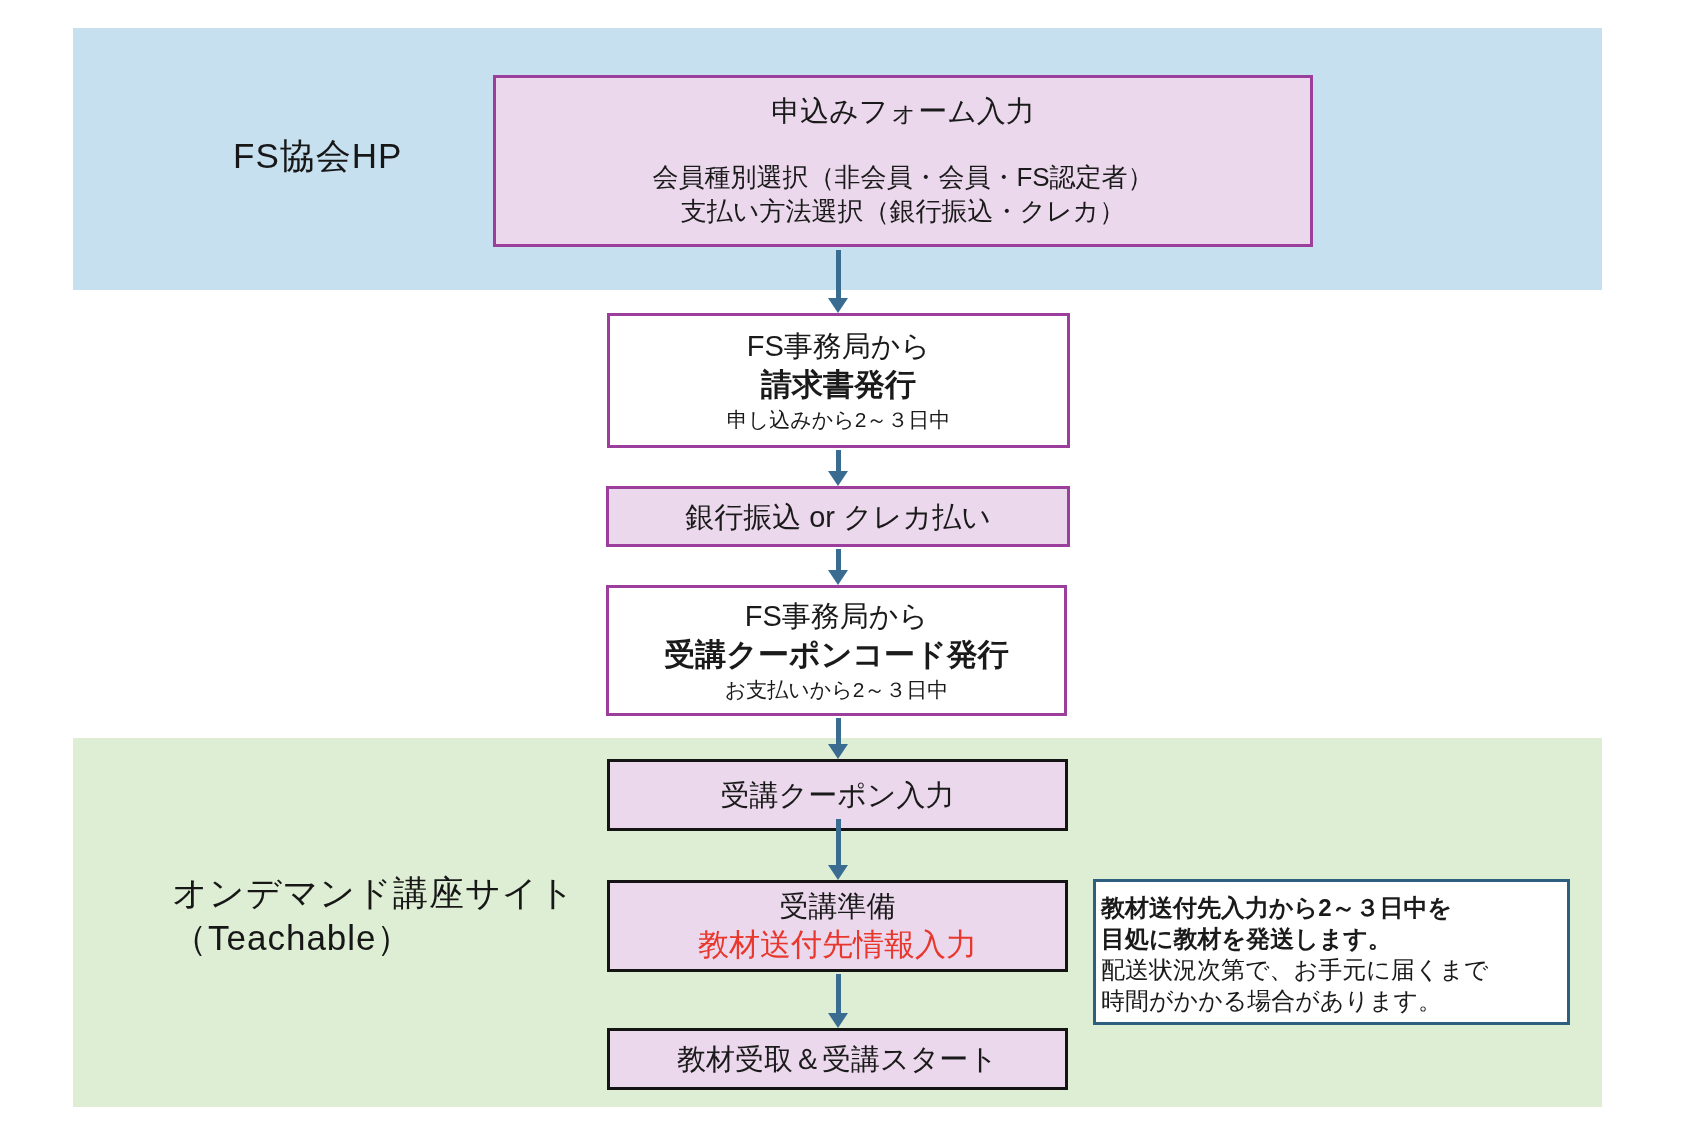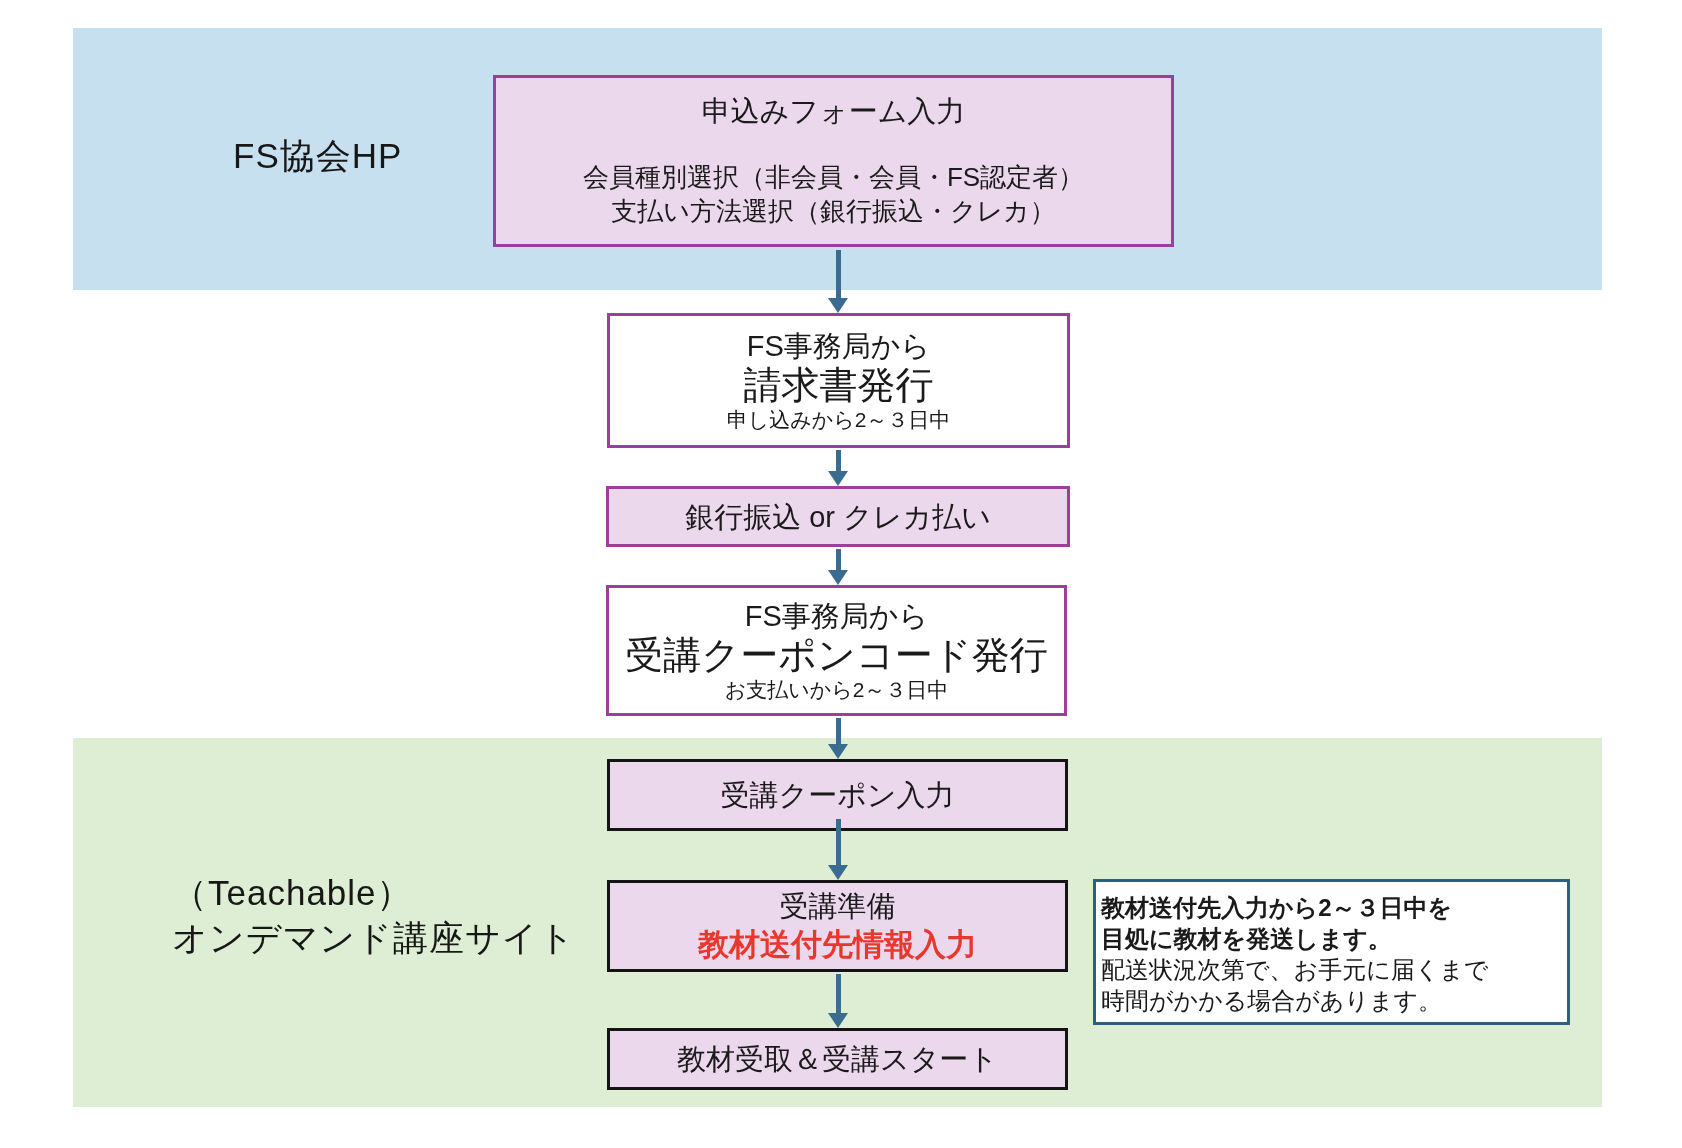--- a/index.html
+++ b/index.html
@@ -17,35 +17,35 @@
 
   .flow-box{
     position:absolute;display:flex;flex-direction:column;align-items:center;justify-content:center;
     text-align:center;box-sizing:border-box;
   }
   .pink{background:#ecd8ec;}
   .white{background:#ffffff;}
   .purple-border{border:3px solid #9c3e9c;}
   .dark-border{border:3px solid #141414;}
 
-  .box1{left:493px;top:75px;width:681px;height:172px;justify-content:space-between;padding:14px 0 16px 0;}
+  .box1{left:493px;top:75px;width:820px;height:172px;justify-content:space-between;padding:14px 0 16px 0;}
   .box2{left:607px;top:313px;width:463px;height:135px;}
   .box3{left:606px;top:486px;width:464px;height:61px;}
   .box4{left:606px;top:585px;width:461px;height:131px;}
   .box5{left:607px;top:759px;width:461px;height:72px;}
   .box6{left:607px;top:880px;width:461px;height:92px;}
   .box7{left:607px;top:1028px;width:461px;height:62px;}
 
   .box-title{font-size:29px;line-height:38px;}
   .box-detail{font-size:26px;line-height:34px;}
   .line-normal{font-size:29px;line-height:37px;text-align:center;}
-  .line-bold{font-size:38px;line-height:40px;font-weight:normal;}
+  .line-bold{font-size:31px;line-height:40px;font-weight:bold;}
   .line-small{font-size:21px;line-height:29px;}
   .single-label{font-size:29px;line-height:36px;}
-  .red-bold{color:#e8382d;font-weight:bold;font-size:31px;line-height:40px;}
+  .red-bold{color:#e8382d;font-weight:normal;font-size:31px;line-height:40px;}
 
   .note-box{
     position:absolute;left:1093px;top:879px;width:477px;height:146px;box-sizing:border-box;
     background:#ffffff;border:3px solid #2e5f80;padding:10px 5px;text-align:left;
   }
   .note-line{font-size:24px;line-height:31px;}
   .note-bold{font-weight:bold;}
 
   .arrow{position:absolute;left:828px;width:20px;}
   .arrow-line{position:absolute;left:8px;top:0;width:5px;background:#3a6b90;}
@@ -59,22 +59,22 @@
 <body>
 
 <div class="canvas">
 
   <div class="band band-blue"></div>
   <div class="band band-green"></div>
 
   <div class="section-label fs-label">FS協会HP</div>
 
   <div class="section-label teachable-label">
+    <div>オンデマンド講座サイト</div>
     <div>（Teachable）</div>
-    <div>オンデマンド講座サイト</div>
   </div>
 
   <div class="flow-box pink purple-border box1">
     <div class="box-title">申込みフォーム入力</div>
     <div>
       <div class="box-detail">会員種別選択（非会員・会員・FS認定者）</div>
       <div class="box-detail">支払い方法選択（銀行振込・クレカ）</div>
     </div>
   </div>
 

